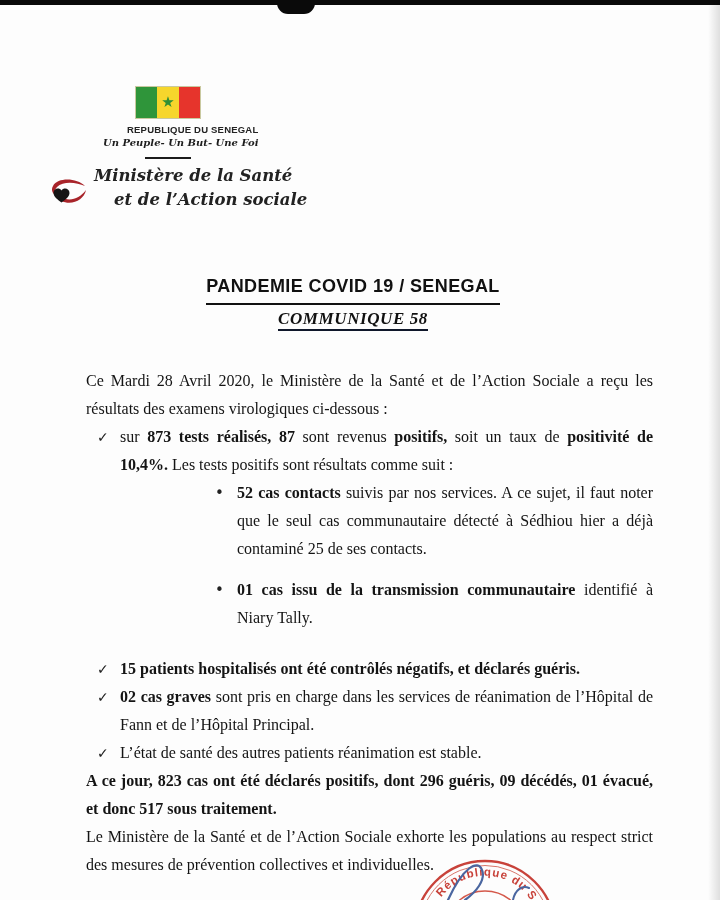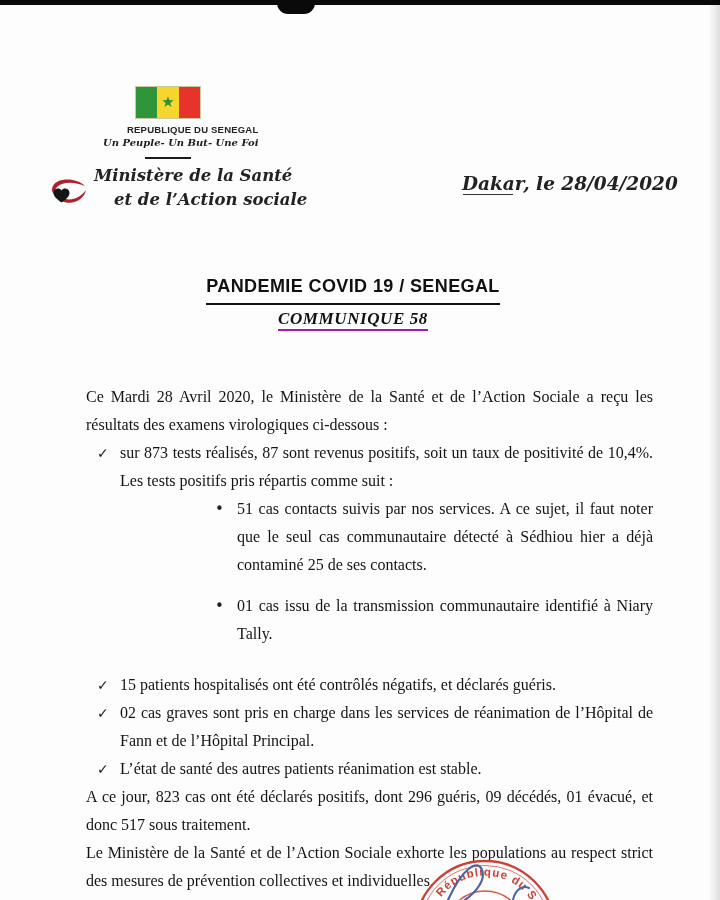--- a/index.html
+++ b/index.html
@@ -39,27 +39,27 @@
   .dateline::after{content:"";position:absolute;left:1px;bottom:-1px;width:50px;height:1.5px;background:#333;}
 
   
   .doc-title{position:absolute;left:0;right:14px;top:263px;text-align:center;margin:0;}
   .doc-title span{display:inline-block;font-family:"Liberation Sans","DejaVu Sans",sans-serif;
         font-weight:700;font-size:18px;letter-spacing:.4px;color:#111;
         border-bottom:2.5px solid #111;padding-bottom:6px;}
   .doc-subtitle{position:absolute;left:0;right:14px;top:303px;text-align:center;margin:0;}
   .doc-subtitle span{display:inline-block;font-family:"Liberation Serif",serif;font-weight:700;
         font-style:italic;font-size:17px;letter-spacing:.6px;color:#111;
-        border-bottom:2px solid #a21caf;padding-bottom:0px;}
+        border-bottom:2px solid #0f172a;padding-bottom:0px;}
 
   
-  .body-col{position:absolute;left:86px;top:383px;width:567px;font-size:16px;line-height:28px;
+  .body-col{position:absolute;left:86px;top:367px;width:567px;font-size:16px;line-height:28px;
         text-align:justify;color:#141414;}
   .body-col p{margin:0;}
-  .b{font-weight:400;}
+  .b{font-weight:700;}
   .row{display:flex;}
   .marker{flex:0 0 34px;padding-left:11px;box-sizing:border-box;
         font-family:"DejaVu Sans",sans-serif;font-size:14px;color:#222;}
   .row .txt{flex:1;text-align:justify;}
   .sub{display:flex;margin-left:129px;}
   .sub .marker{flex:0 0 22px;padding-left:0;font-size:15px;}
   .gap13{margin-top:13px;}
   .gap23{margin-top:23px;}
 
   
@@ -92,41 +92,40 @@
       <path d="M37 8 C29 0 10 -1 5 8 C2 13 6 18 11 18 C7 16 6 12 9 9 C15 3 28 4 37 8 Z" fill="#a8242a"></path>
       <path d="M12 19 C22 24 31 21 38 12 C36 22 24 28 13 23 Z" fill="#a8242a"></path>
       <path d="M13.5 12.5 c-2.5 -3.5 -8 -1.8 -8 2.4 c0 3.6 4.5 7 8 9.6 c3.5 -2.6 8 -6 8 -9.6 c0 -4.2 -5.5 -5.9 -8 -2.4 Z" fill="#151515"></path>
     </svg>
     <div class="ministry-lines">
       <div class="ministry-l1">Ministère de la Santé</div>
       <div class="ministry-l2">et de l’Action sociale</div>
     </div>
   </div>
 
-  <div class="dateline">Dakar, le 28/04/2020</div>
 
   <h1 class="doc-title">
     <span>PANDEMIE COVID 19 / SENEGAL</span>
   </h1>
   <h2 class="doc-subtitle">
     <span>COMMUNIQUE 58</span>
   </h2>
 
   <div class="body-col">
 
     <p><span>Ce Mardi 28 Avril 2020, le Ministère de la Santé et de l’Action Sociale a reçu les résultats des examens virologiques ci-dessous :</span></p>
 
     <div class="row">
       <span class="marker">✓</span>
-      <span class="txt"><span>sur </span><span class="b">873 tests réalisés, 87</span><span> sont revenus </span><span class="b">positifs,</span><span> soit un taux de </span><span class="b">positivité de 10,4%.</span><span>  Les tests positifs pris répartis comme suit :</span></span>
+      <span class="txt"><span>sur </span><span class="b">873 tests réalisés, 87</span><span> sont revenus </span><span class="b">positifs,</span><span> soit un taux de </span><span class="b">positivité de 10,4%.</span><span>  Les tests positifs sont résultats comme suit :</span></span>
     </div>
 
     <div class="sub">
       <span class="marker">•</span>
-      <span class="txt"><span class="b">51 cas contacts</span><span> suivis par nos services. A ce sujet, il faut noter que le seul cas communautaire détecté à Sédhiou hier a déjà contaminé 25 de ses contacts.</span></span>
+      <span class="txt"><span class="b">52 cas contacts</span><span> suivis par nos services. A ce sujet, il faut noter que le seul cas communautaire détecté à Sédhiou hier a déjà contaminé 25 de ses contacts.</span></span>
     </div>
 
     <div class="sub gap13">
       <span class="marker">•</span>
       <span class="txt"><span class="b">01 cas issu de la transmission communautaire</span><span> identifié à Niary Tally.</span></span>
     </div>
 
     <div class="row gap23">
       <span class="marker">✓</span>
       <span class="txt"><span class="b">15 patients hospitalisés ont été contrôlés négatifs, et déclarés guéris.</span></span>

